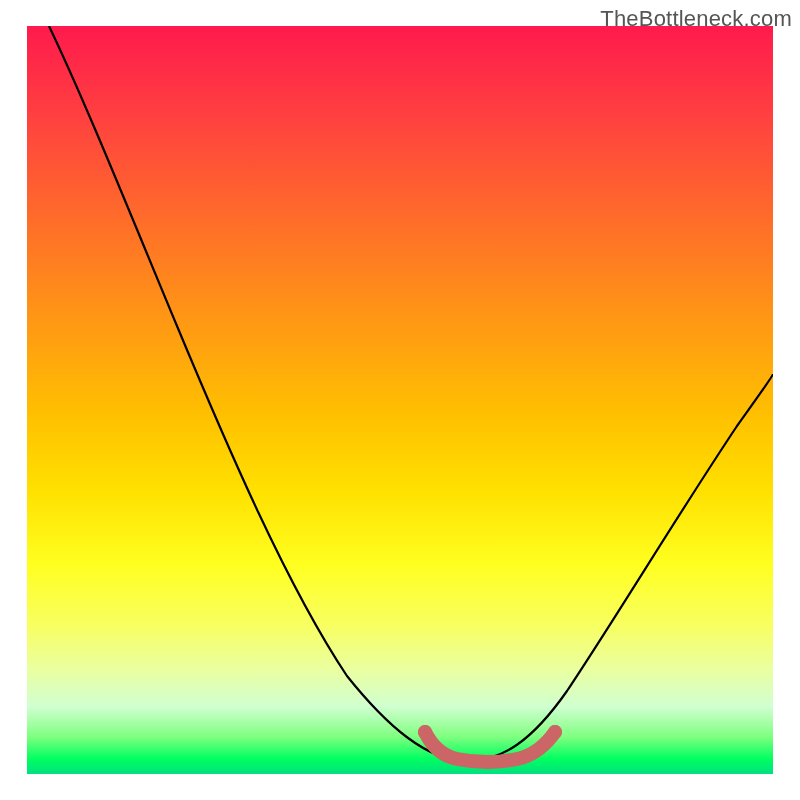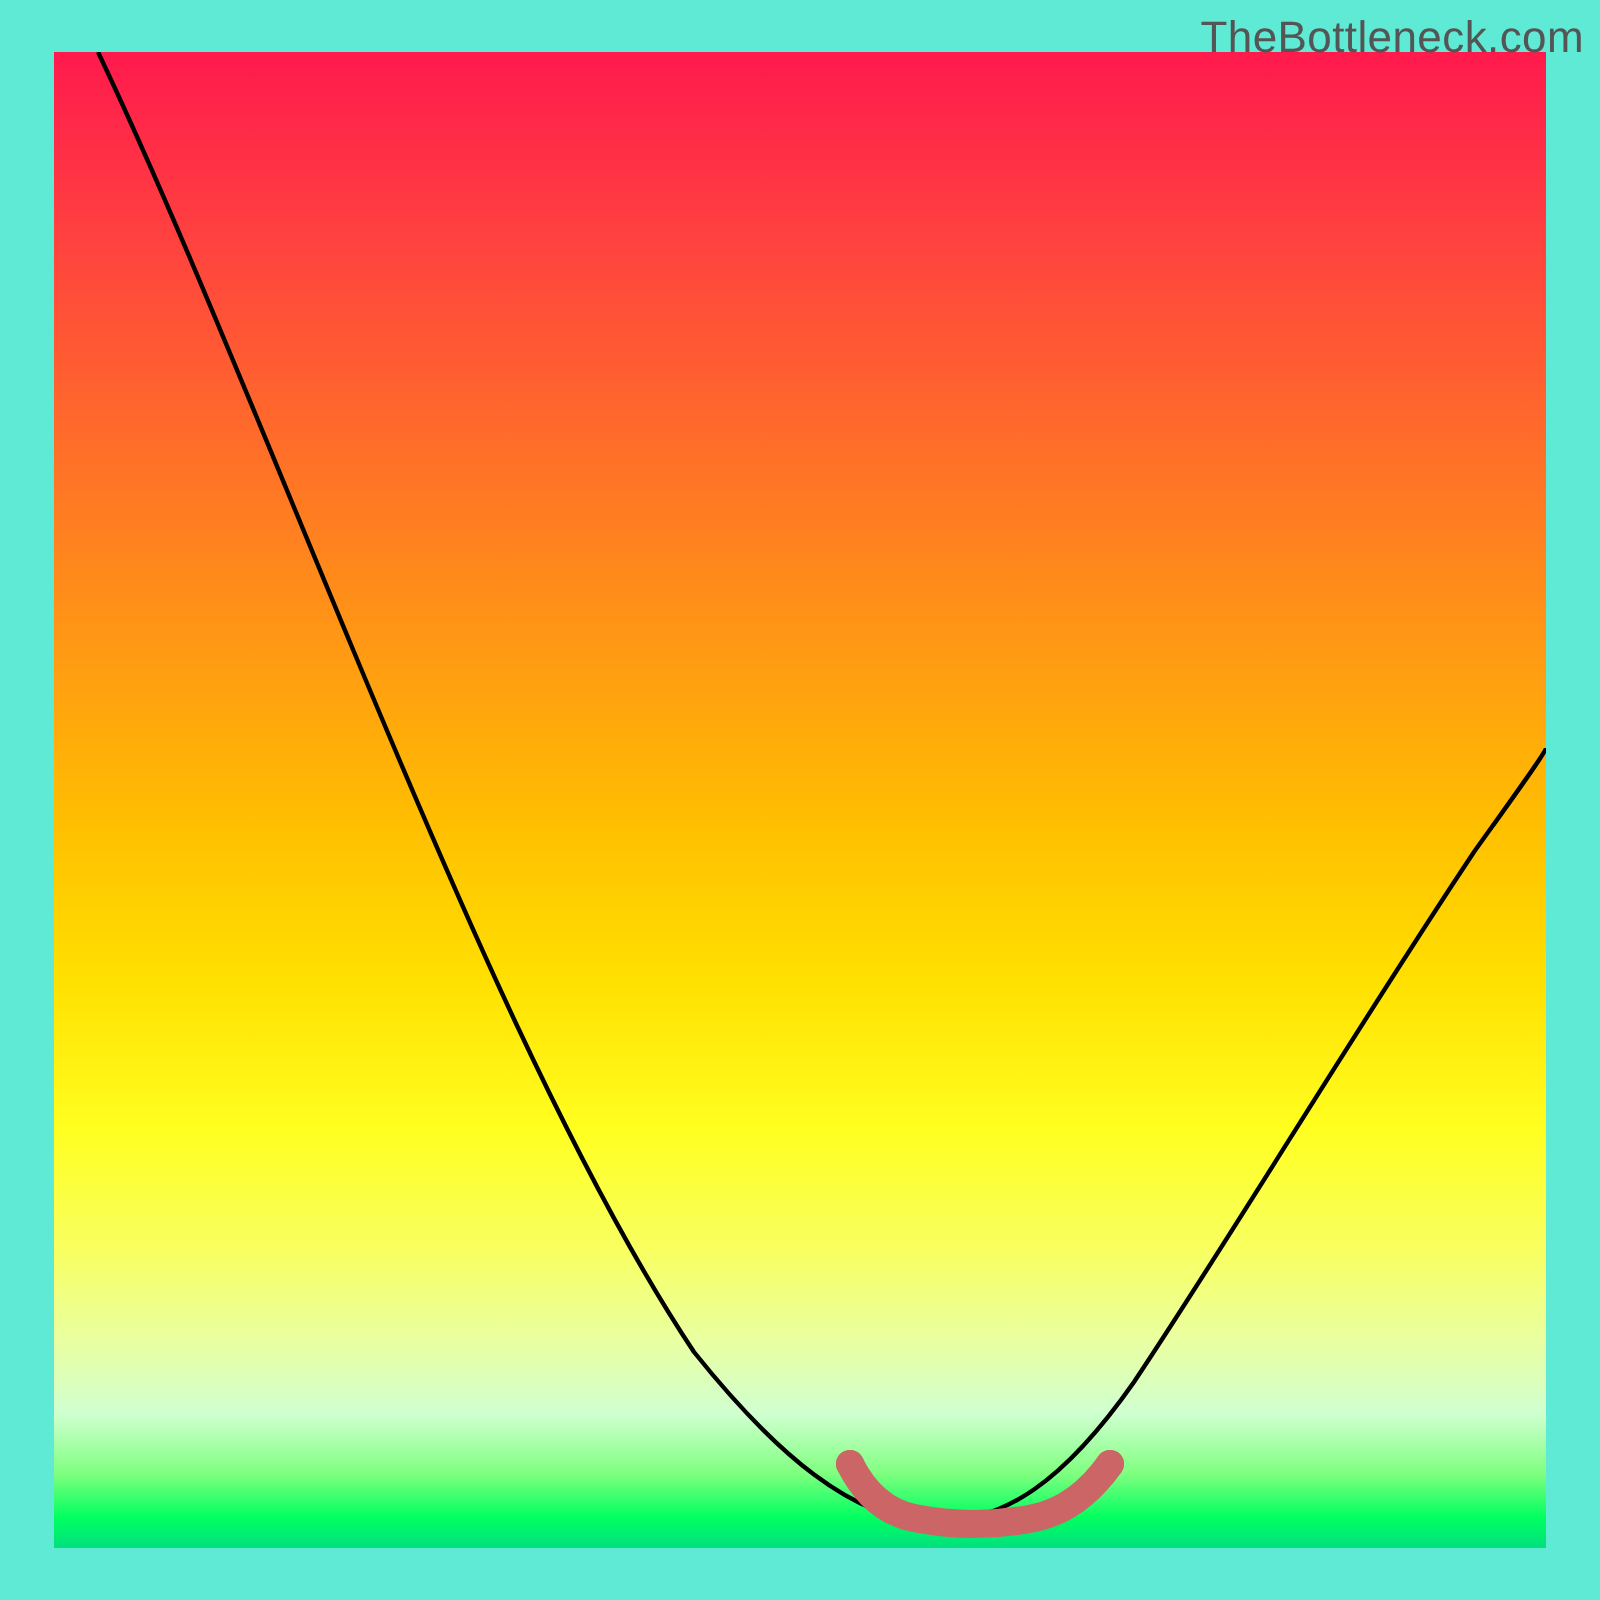--- a/index.html
+++ b/index.html
@@ -10,21 +10,21 @@
     background: #000;
     overflow: hidden;
     font-family: Arial, sans-serif;
   }
   .frame {
     position: absolute;
     left: 0;
     top: 0;
     width: 800px;
     height: 800px;
-    background: #5eead4;
+    background: #ffffff;
   }
   .plot-area {
     position: absolute;
     left: 27px;
     top: 26px;
     width: 746px;
     height: 748px;
     background: linear-gradient(to bottom,
       #ff1a4d 0%,
       #ff4040 12%,

